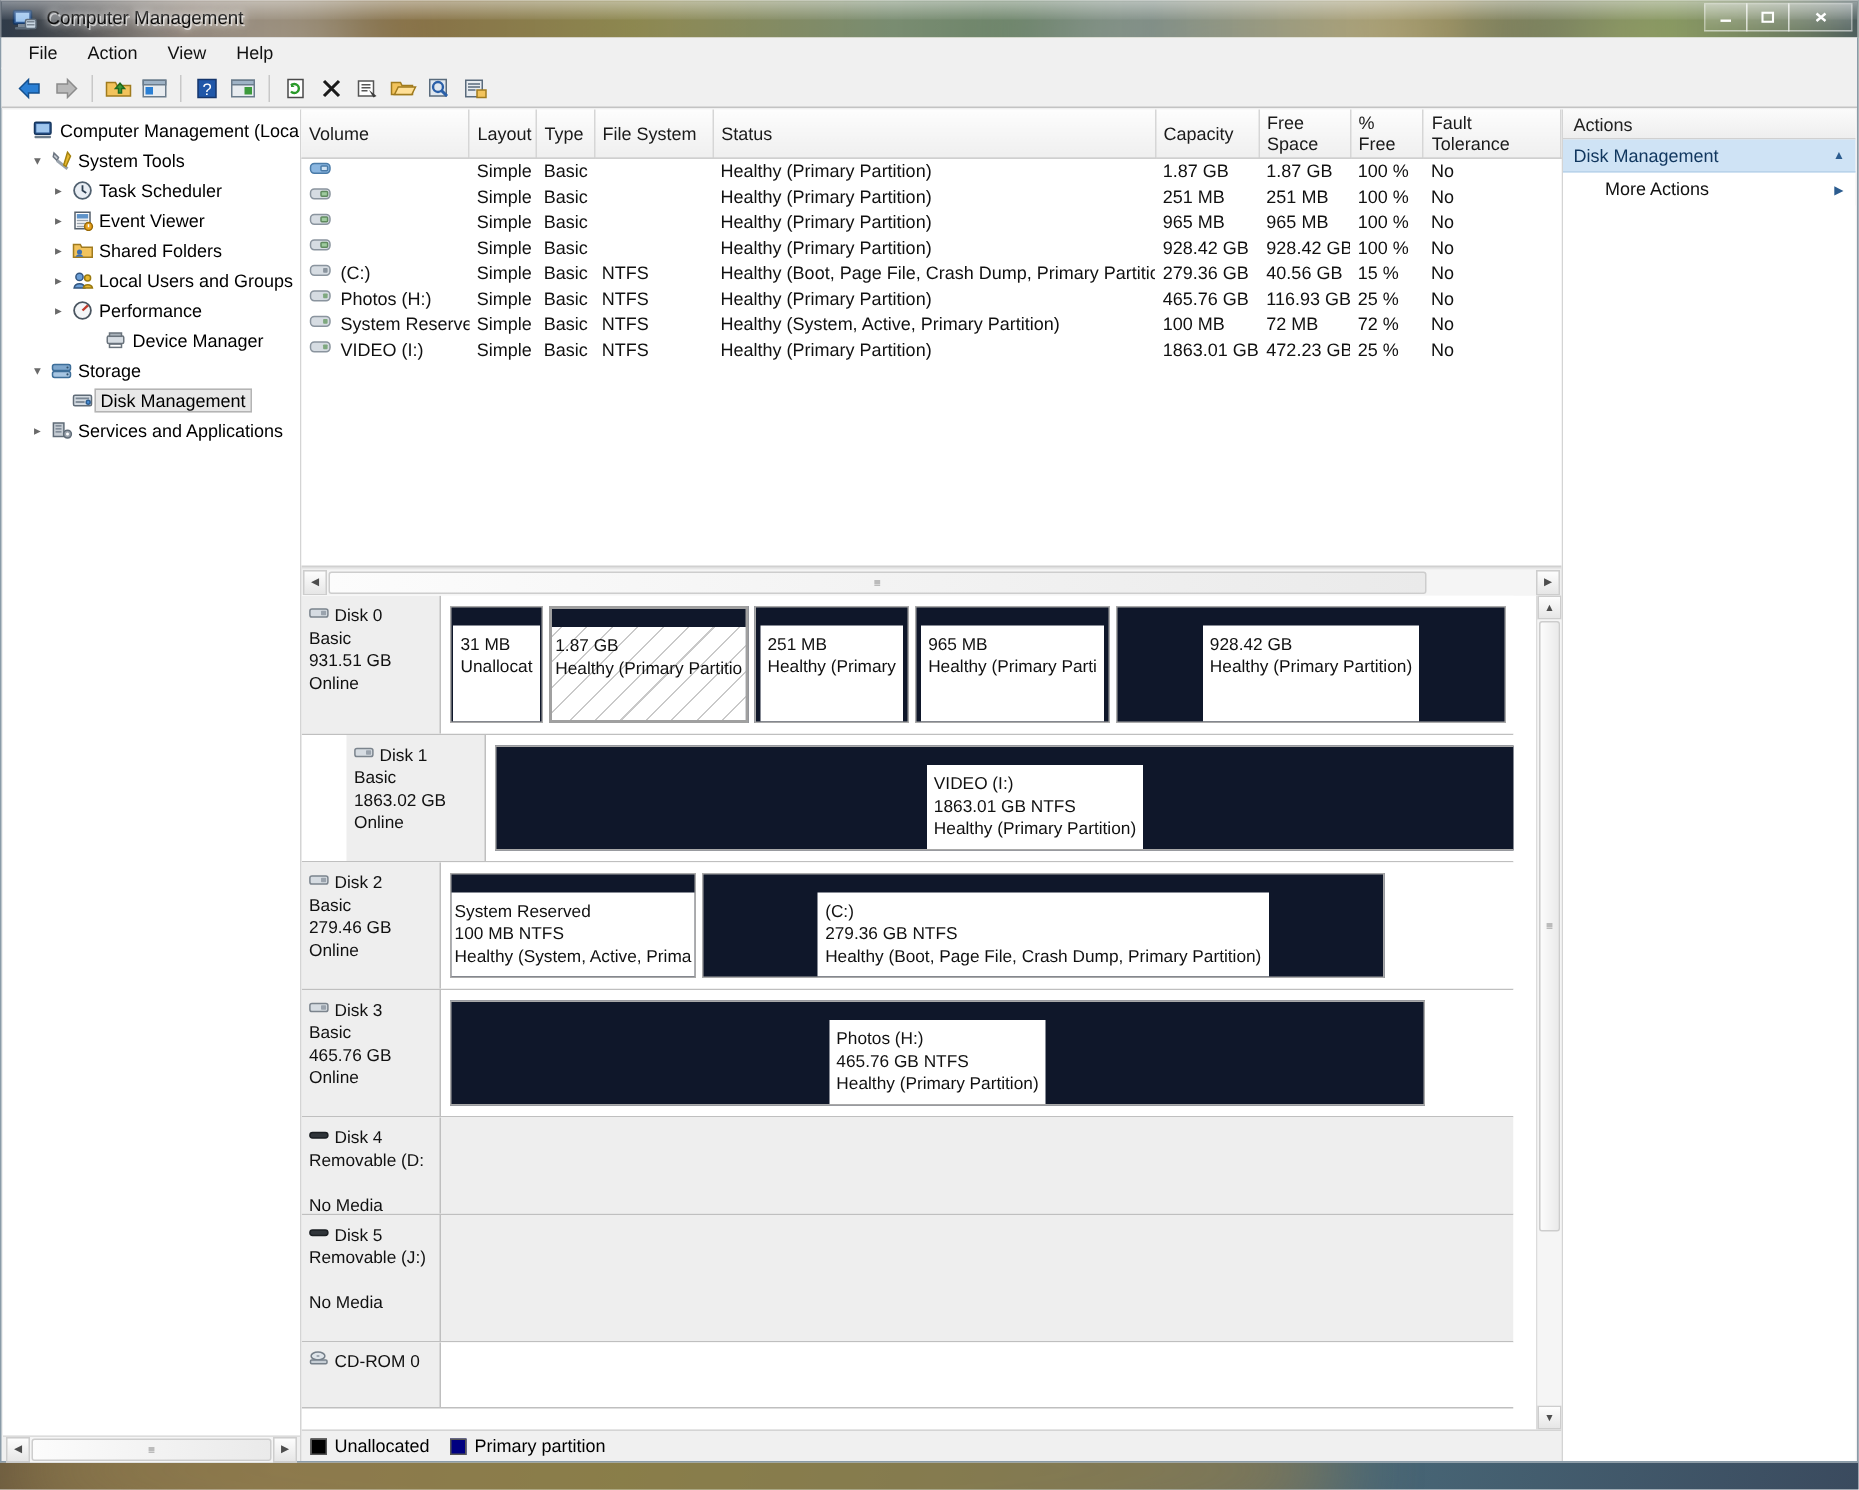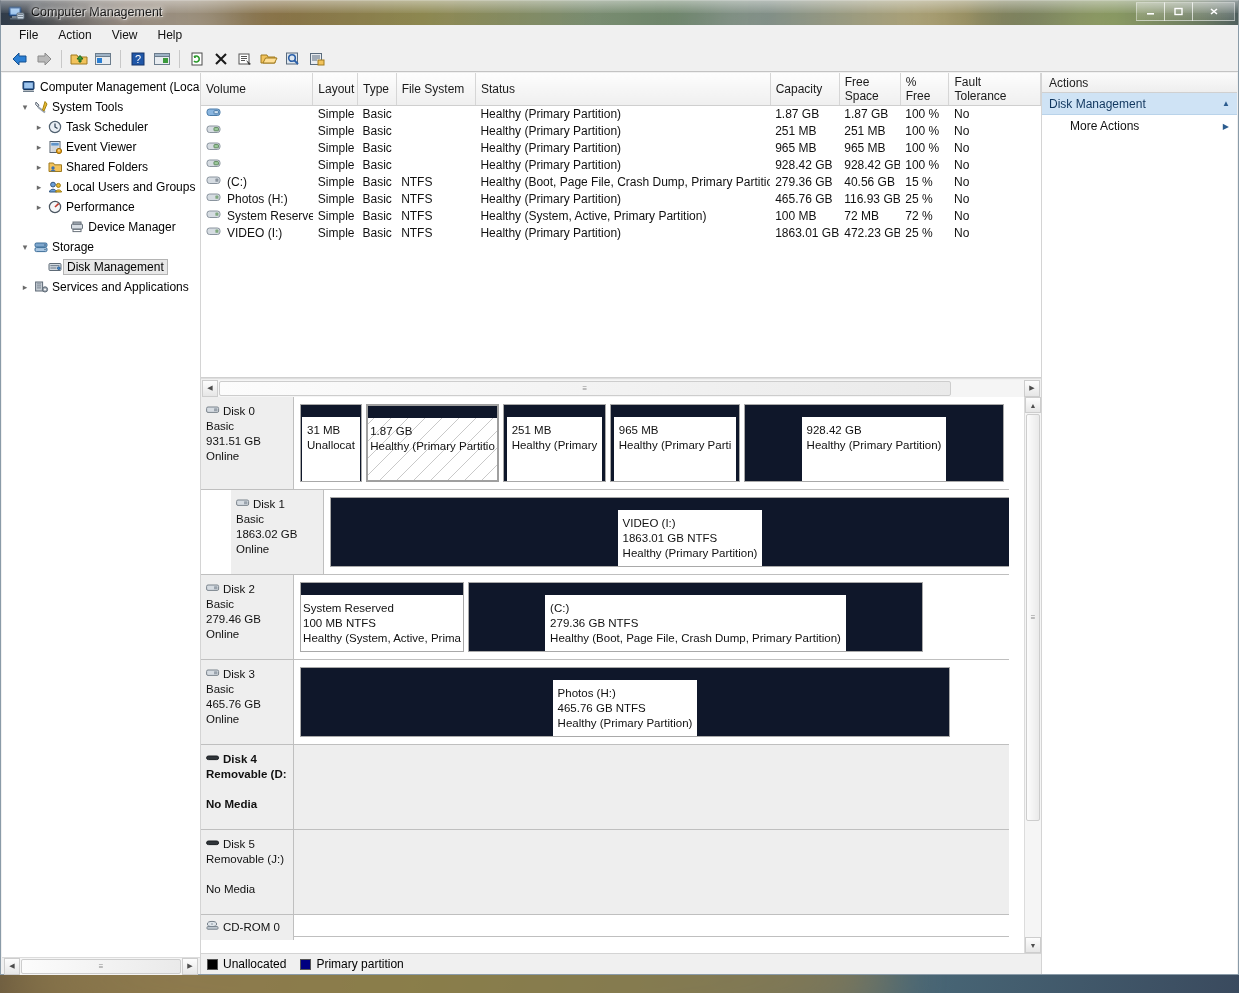--- a/index.html
+++ b/index.html
@@ -871,21 +871,21 @@
                   <div class="cap"></div>
                   <div class="body">
                     <div>Photos  (H:)</div>
                     <div>465.76 GB NTFS</div>
                     <div>Healthy (Primary Partition)</div>
                   </div>
                 </div>
               </div>
             </div>
 
-            <div class="diskrow" style="height:85px;font-weight:bold;">
+            <div class="diskrow" style="height:65px;">
               <div class="diskhdr">
                 <div class="dname">
                   <span>
                     <svg width="14" height="10" viewBox="0 0 14 10">
                       <rect x="0.6" y="3" width="12" height="3.6" rx="1.8" fill="#2f3439" stroke="#1a1e22"></rect>
                     </svg>
                   </span>
                   <span>Disk 4</span>
                 </div>
                 <div>Removable (D:</div>
@@ -905,21 +905,21 @@
                   </span>
                   <span>Disk 5</span>
                 </div>
                 <div>Removable (J:)</div>
                 <div>&nbsp;</div>
                 <div>No Media</div>
               </div>
               <div class="nomedia-area"></div>
             </div>
 
-            <div class="diskrow" style="height:22px;flex-direction:column;">
+            <div class="diskrow" style="height:44px;">
               <div class="diskhdr" style="padding-top:5px;">
                 <div class="dname">
                   <span>
                     <svg width="14" height="11" viewBox="0 0 14 11">
                       <ellipse cx="6" cy="4" rx="4.6" ry="2.6" fill="#dfe5ea" stroke="#76808a"></ellipse>
                       <ellipse cx="6" cy="4" rx="1.1" ry=".7" fill="#9aa3ad"></ellipse>
                       <rect x="1" y="6.6" width="11" height="2.6" rx=".8" fill="#c6ced5" stroke="#76808a"></rect>
                     </svg>
                   </span>
                   <span>CD-ROM 0</span>

